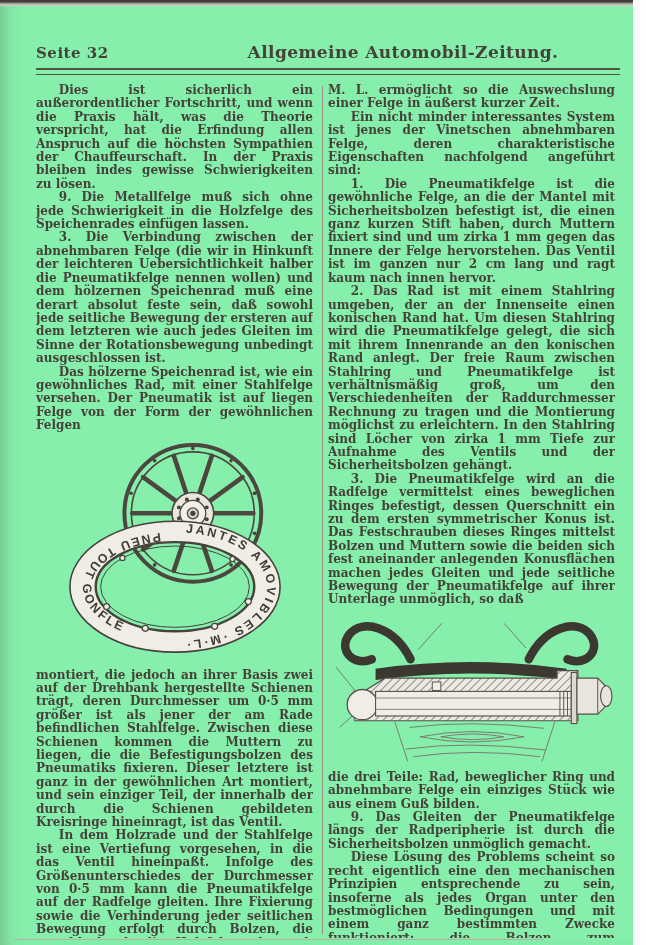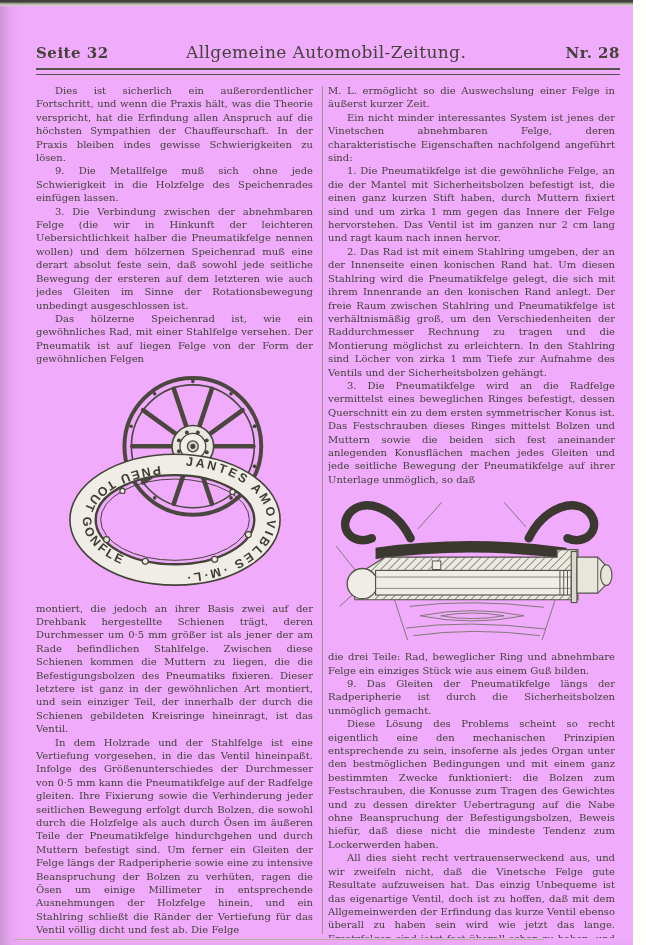--- a/index.html
+++ b/index.html
@@ -1,49 +1,49 @@
 <!DOCTYPE html>
 <html><head>
 <meta charset="utf-8">
 <style>
   html,body { margin:0; padding:0; background:#ffffff; }
   .page {
     position:relative; width:646px; height:945px; margin:0;
-    background:#f0abfc;
+    background:#86efac;
     font-family:"DejaVu Serif", "Liberation Serif", serif;
     color:#45423a; overflow:hidden;
     box-shadow: inset 16px 0 20px -16px rgba(80,78,70,.45);
   }
   .scan-top {
     position:absolute; top:0; left:0; right:0; height:7px;
     background:linear-gradient(to bottom,#403f3b 0 2px,#8a887f 3px,#cfccc3 5px,rgba(241,239,232,0) 7px);
   }
   .edge-right { position:absolute; top:0; right:0; width:13px; height:100%; background:#fdfdfc; }
   .scan-bottom { position:absolute; bottom:5px; left:14px; width:530px; height:1px; background:#b3b0a5; }
 
   .hdr {
     position:absolute; top:42px; left:36px; width:584px;
     display:flex; align-items:baseline;
   }
   .hdr-left  { width:150px; font-size:15px; font-weight:bold; letter-spacing:.5px; }
-  .hdr-center{ flex:1; text-align:left; font-size:17px; font-weight:normal; letter-spacing:.4px; }
+  .hdr-center{ flex:1; text-align:center; font-size:17px; font-weight:bold; letter-spacing:.4px; }
   .hdr-right { width:150px; text-align:right; font-size:15px; font-weight:bold; letter-spacing:.5px; }
   .hdr-rule {
     position:absolute; top:68px; left:36px; width:584px; height:4px;
     border-top:2px solid #55524a; border-bottom:1px solid #55524a;
   }
 
   .col { position:absolute; top:84px; overflow:hidden; height:854px; }
   .col-left  { left:36px;  width:277px; }
   .col-right { left:328px; width:287px; }
   .divider { position:absolute; left:322px; top:86px; width:1px; height:848px; background:#97937f; }
 
   .col p {
-    margin:0; font-size:10px; line-height:13.4px;
-    text-align:justify; text-justify:inter-word;
+    margin:0; font-size:12px; line-height:13.4px;
+    text-align:justify; text-justify:inter-word;font-weight:bold;
   }
   .col p.ind { text-indent:1.9em; }
 
   .figure { margin:5px 0 3px 0; text-align:center; }
   .figure svg { display:block; margin:0 auto; }
   .caption {
     text-align:center; font-size:9.6px; font-weight:bold;
     letter-spacing:.2px; margin:1px 0 4px 0;
   }
   .tire-text { font-family:"Liberation Sans", sans-serif; font-weight:bold; letter-spacing:2.5px; fill:#3e3b33; }
@@ -51,21 +51,20 @@
 </head>
 <body>
 
 <div class="page">
   <div class="scan-top"></div>
   <div class="edge-right"></div>
 
   <div class="hdr">
     <div class="hdr-left">Seite 32</div>
     <div class="hdr-center">Allgemeine Automobil-Zeitung.</div>
-    <div class="hdr-right">Nr. 28</div>
   </div>
   <div class="hdr-rule"></div>
 
   <div class="divider"></div>
 
   <div class="col col-left">
     <p class="ind">Dies ist sicherlich ein außerordentlicher Fortschritt, und wenn die Praxis hält, was die Theorie verspricht, hat die Erfindung allen Anspruch auf die höchsten Sympathien der Chauffeurschaft. In der Praxis bleiben indes gewisse Schwierigkeiten zu lösen.</p>
     <p class="ind">9. Die Metallfelge muß sich ohne jede Schwierigkeit in die Holzfelge des Speichenrades einfügen lassen.</p>
     <p class="ind">3. Die Verbindung zwischen der abnehmbaren Felge (die wir in Hinkunft der leichteren Uebersichtlichkeit halber die Pneumatikfelge nennen wollen) und dem hölzernen Speichenrad muß eine derart absolut feste sein, daß sowohl jede seitliche Bewegung der ersteren auf dem letzteren wie auch jedes Gleiten im Sinne der Rotationsbewegung unbedingt ausgeschlossen ist.</p>
     <p class="ind">Das hölzerne Speichenrad ist, wie ein gewöhnliches Rad, mit einer Stahlfelge versehen. Der Pneumatik ist auf liegen Felge von der Form der gewöhnlichen Felgen</p>

